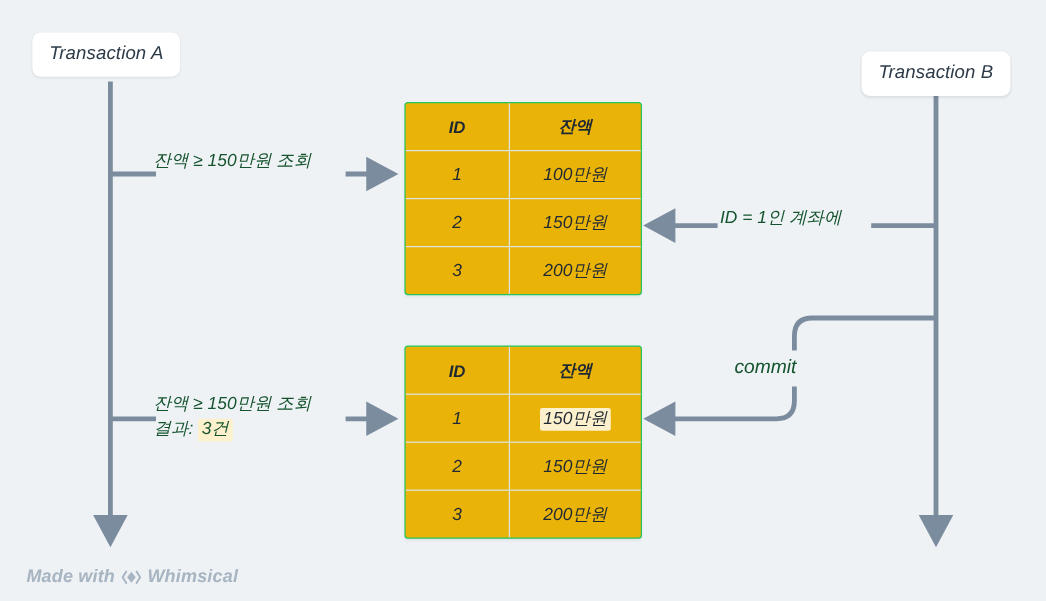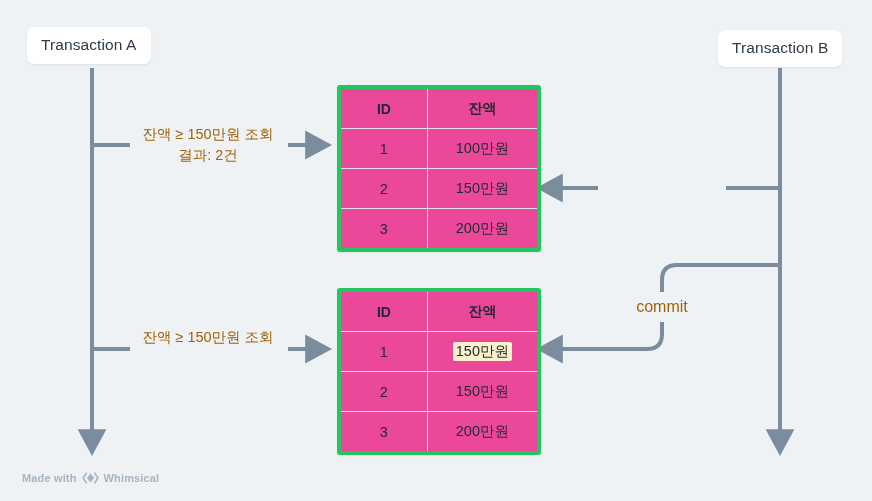--- a/index.html
+++ b/index.html
@@ -11,20 +11,21 @@
     height: 501px;
     background: #eef2f5;
     font-family: "Liberation Sans", "DejaVu Sans", sans-serif;
     overflow: hidden;
   }
   #canvas {
     position: relative;
     width: 872px;
     height: 501px;
     background: #eef2f5;
+    font-style: italic;
   }
   #wires {
     position: absolute;
     left: 0; top: 0;
     width: 872px;
     height: 501px;
     pointer-events: none;
   }
 
   
@@ -34,28 +35,28 @@
     border-radius: 7px;
     color: #2d3b48;
     font-size: 15.5px;
     font-weight: 500;
     letter-spacing: .1px;
     padding: 9px 14px 10px 14px;
     white-space: nowrap;
     box-shadow: 0 1px 2px rgba(40,55,70,.10);
   }
   #chip-a { left: 27px;  top: 27px; }
-  #chip-b { left: 718px; top: 30px; }
+  #chip-b { left: 718px; top: 43px; }
 
   
   .db-table {
     position: absolute;
     width: 196px;
-    background: #ec4899;
-    border: 4px solid #22c55e;
+    background: #eab308;
+    border: 1px solid #22c55e;
     border-radius: 3px;
     border-collapse: collapse;
     box-shadow: 0 1px 2px rgba(40,55,70,.06);
     overflow: hidden;
   }
   #table-1 { left: 337px; top: 85px; }
   #table-2 { left: 337px; top: 288px; }
 
   .db-table table {
     width: 100%;
@@ -84,44 +85,43 @@
 
   .hl {
     background: #fdf0cd;
     padding: 1px 3px 2px 3px;
     border-radius: 2px;
   }
 
   
   .edge-label {
     position: absolute;
-    color: #a16207;
+    color: #14532d;
     font-size: 14.5px;
     line-height: 21px;
-    text-align: center;
     white-space: nowrap;
   }
   #lbl-q1 { left: 128px; top: 124px; width: 160px; }
   #lbl-q2 { left: 128px; top: 327px; width: 160px; }
   #lbl-dep { left: 600px; top: 172px; width: 124px; }
   #lbl-commit {
     left: 612px; top: 297px; width: 100px;
     font-size: 16px; line-height: 20px;
   }
 
   
   #watermark {
     position: absolute;
     left: 22px;
     top: 472px;
     display: flex;
     align-items: center;
     gap: 5px;
     color: #a7b4c2;
-    font-size: 11px;
+    font-size: 15px;
     font-weight: 700;
     letter-spacing: .15px;
   }
   #watermark svg { display: block; }
 </style>
 </head>
 <body>
 
 <div id="canvas">
 
@@ -197,28 +197,29 @@
         <tr>
           <td>3</td>
           <td>200만원</td>
         </tr>
       </tbody>
     </table>
   </div>
 
   <div class="edge-label" id="lbl-q1">
     <div>잔액 ≥ 150만원 조회</div>
-    <div><span>결과: </span><span>2건</span></div>
   </div>
 
   <div class="edge-label" id="lbl-q2">
     <div>잔액 ≥ 150만원 조회</div>
+    <div><span>결과: </span><span class="hl">3건</span></div>
   </div>
 
   <div class="edge-label" id="lbl-dep">
+    <div>ID = 1인 계좌에</div>
   </div>
 
   <div class="edge-label" id="lbl-commit">commit</div>
 
   <div id="watermark">
     <span>Made with</span>
     <span>
       <svg width="17" height="12" viewBox="0 0 17 12">
         <path d="M4.2,1.2 L1.2,6 L4.2,10.8" stroke="#a7b4c2" stroke-width="1.6" fill="none" stroke-linecap="round" stroke-linejoin="round"></path>
         <path d="M12.8,1.2 L15.8,6 L12.8,10.8" stroke="#a7b4c2" stroke-width="1.6" fill="none" stroke-linecap="round" stroke-linejoin="round"></path>

